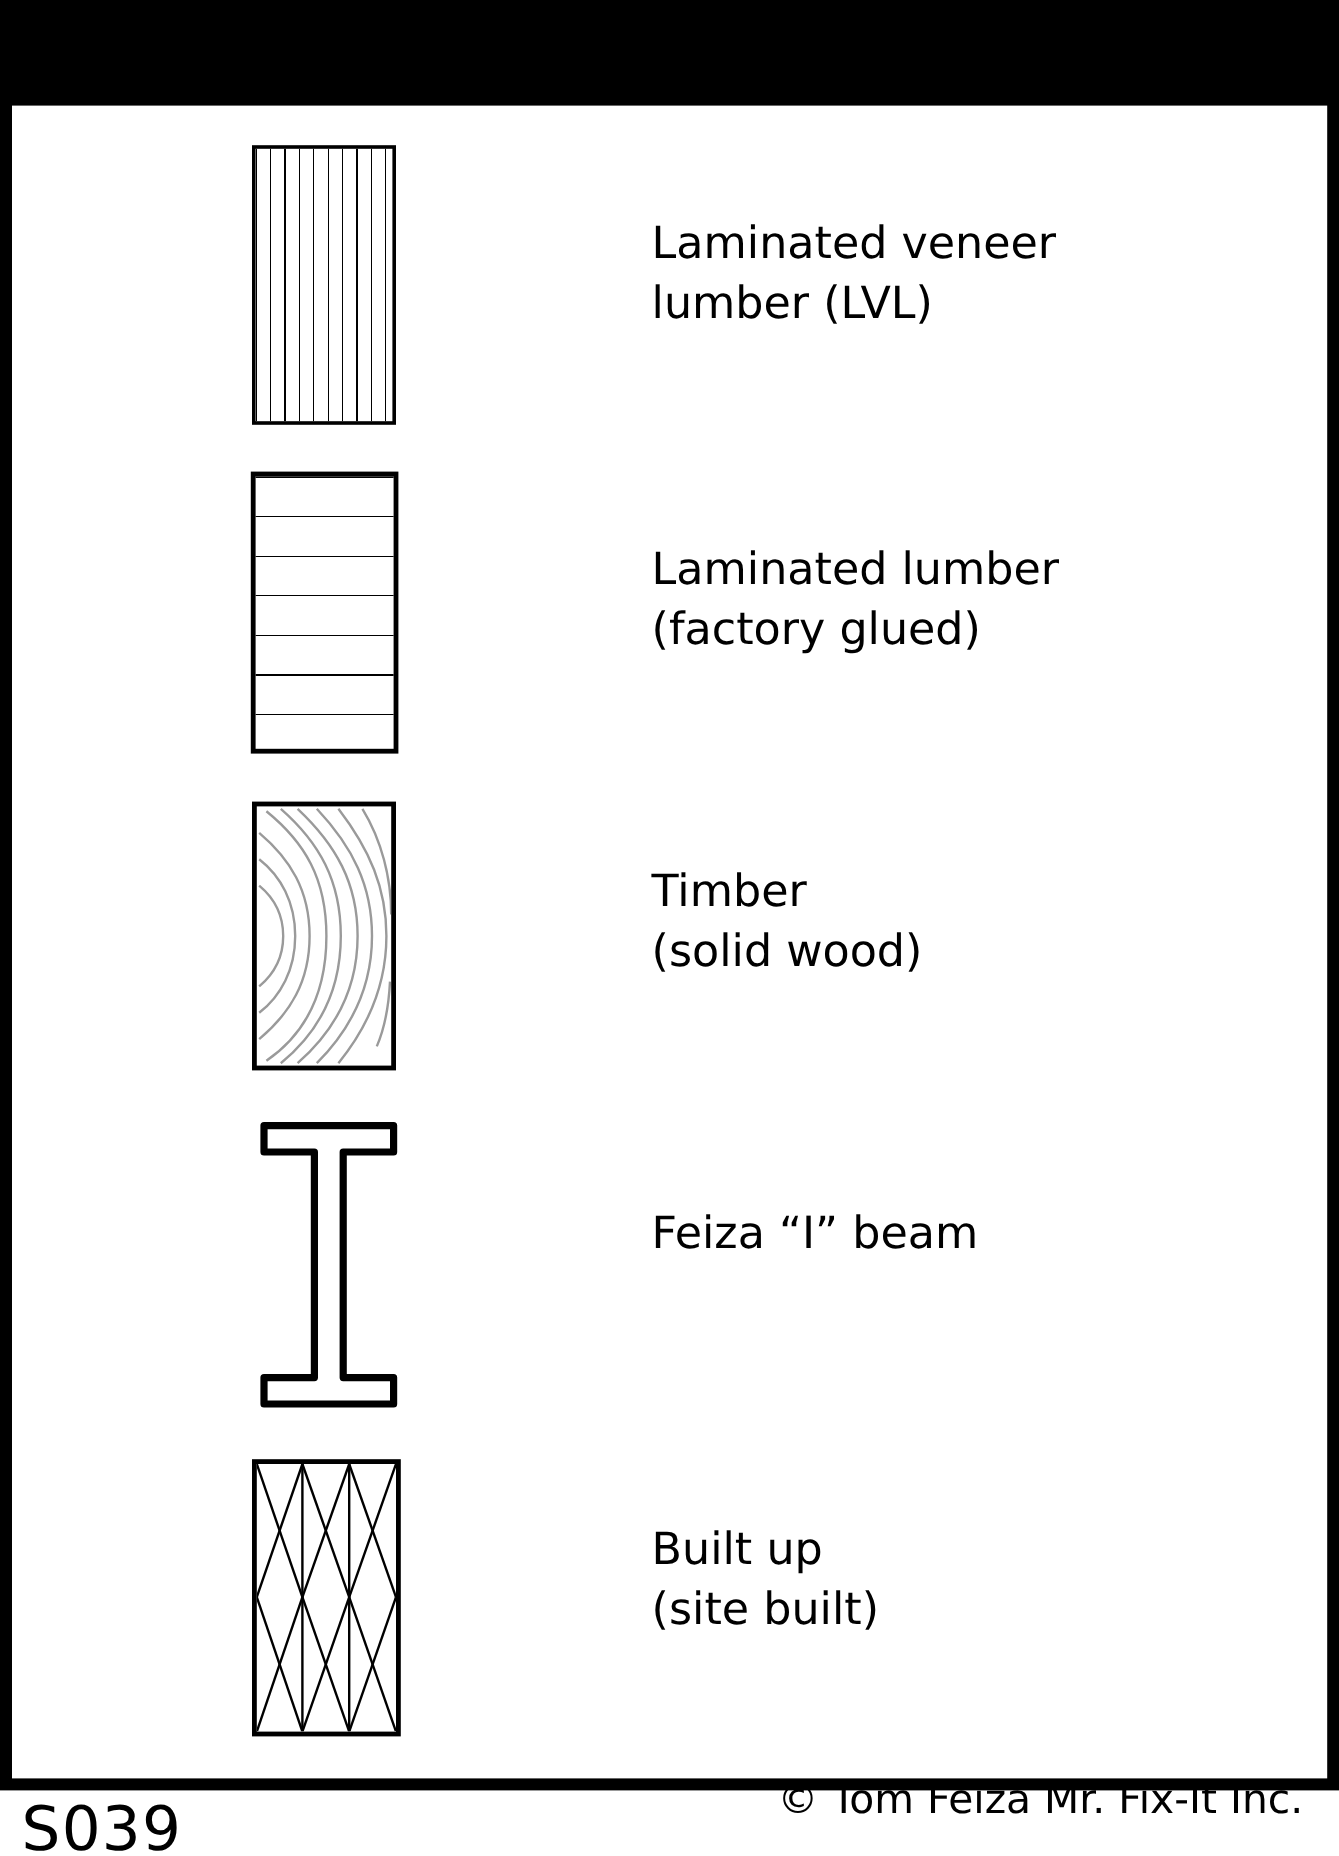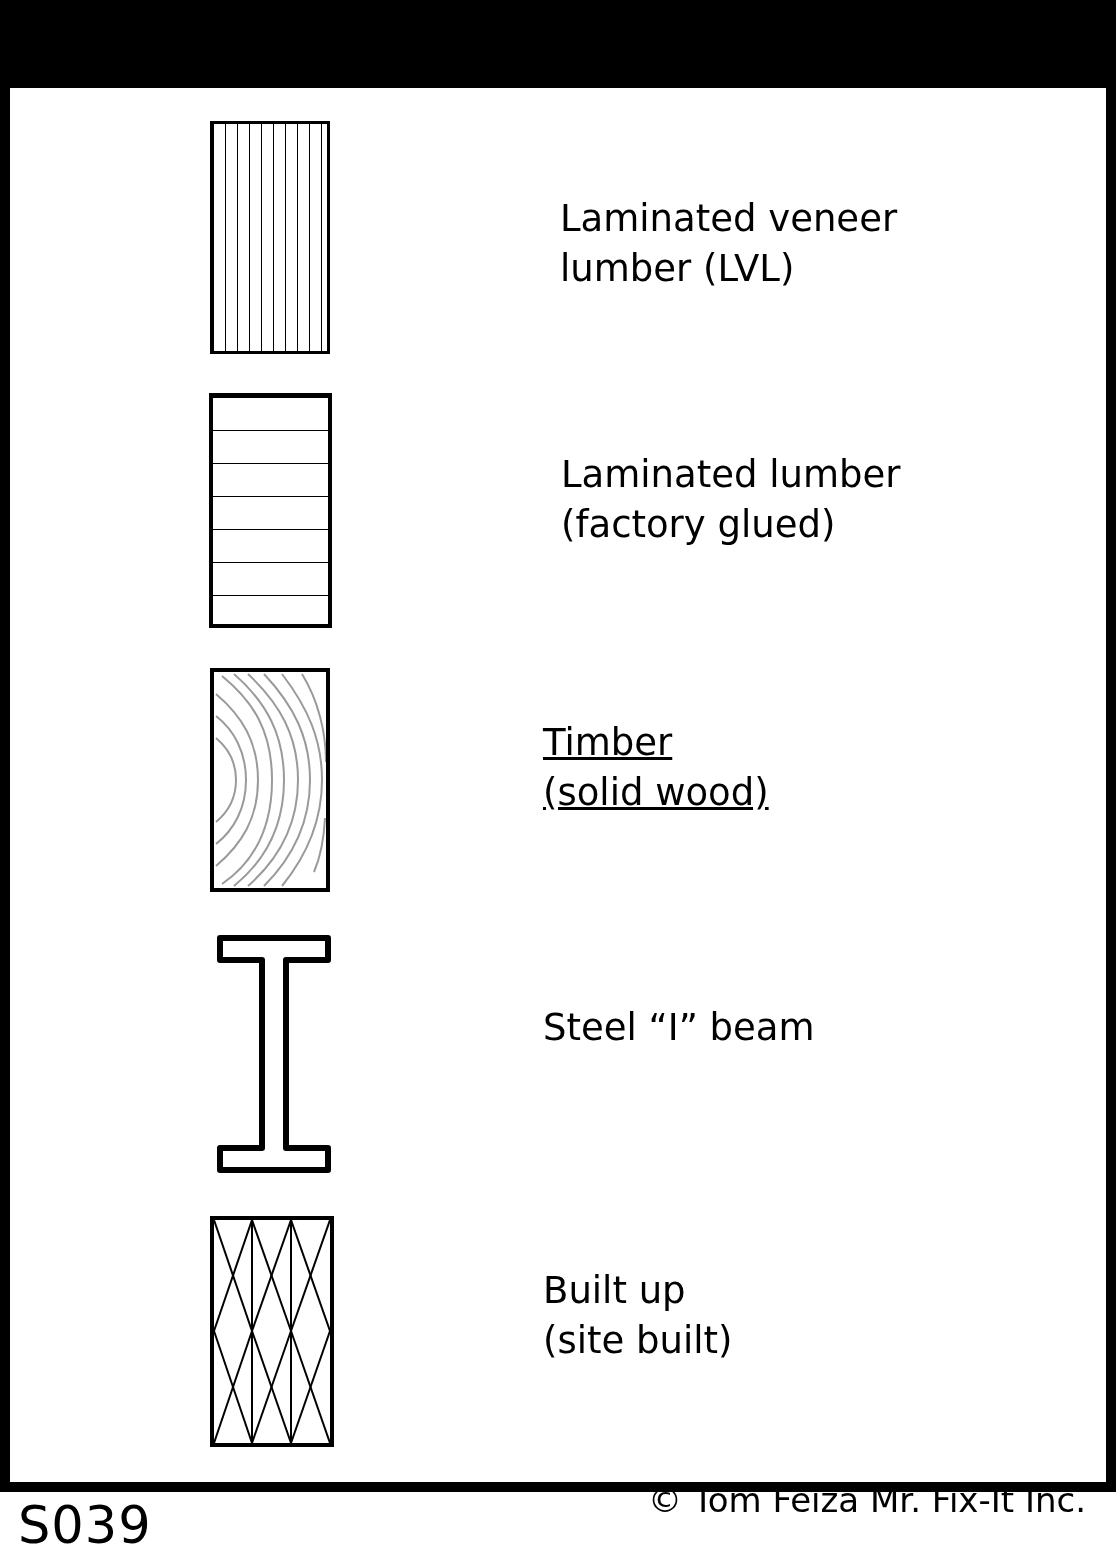--- a/index.html
+++ b/index.html
@@ -145,29 +145,29 @@
 
 <div id="page">
 
   <div class="frame">
     <div class="inner-white">
 
       <div class="row" style="top:28px; height:250px;">
         <div class="fig" style="left:200px; top:5px;">
           <div class="lvl"></div>
         </div>
-        <div class="label" style="top:78px;margin-left:17px;">Laminated veneer
+        <div class="label" style="top:62px;">Laminated veneer
 lumber (LVL)</div>
       </div>
 
       <div class="row" style="top:300px; height:250px;">
         <div class="fig" style="left:199px; top:5px;">
           <div class="lam"></div>
         </div>
-        <div class="label" style="top:62px;margin-left:18px;">Laminated lumber
+        <div class="label" style="top:62px;">Laminated lumber
 (factory glued)</div>
       </div>
 
       <div class="row" style="top:572px; height:240px;">
         <div class="fig" style="left:200px; top:8px;">
           <div class="timber">
             <svg width="112" height="216" viewBox="0 0 112 216">
               <g fill="none" stroke="#9a9a9a" stroke-width="2">
                 <path d="M8 4 C 40 30, 58 60, 58 108 C 58 156, 40 190, 8 212"></path>
                 <path d="M20 2 C 52 30, 70 62, 70 108 C 70 154, 52 188, 20 214"></path>
@@ -176,31 +176,31 @@
                 <path d="M68 2 C 94 36, 108 68, 108 108 C 108 148, 94 182, 68 214"></path>
                 <path d="M2 22 C 28 44, 44 70, 44 108 C 44 146, 28 172, 2 194"></path>
                 <path d="M2 44 C 20 58, 32 80, 32 108 C 32 136, 20 158, 2 172"></path>
                 <path d="M2 66 C 14 76, 22 90, 22 108 C 22 126, 14 140, 2 150"></path>
                 <path d="M88 2 C 104 28, 112 60, 112 90"></path>
                 <path d="M100 200 C 106 186, 110 166, 111 146"></path>
               </g>
             </svg>
           </div>
         </div>
-        <div class="label" style="top:58px;text-decoration:underline;">Timber
+        <div class="label" style="top:58px;">Timber
 (solid wood)</div>
       </div>
 
       <div class="row" style="top:840px; height:250px;">
         <div class="fig ibeam" style="left:204px; top:6px;">
           <svg width="120" height="240" viewBox="0 0 120 240">
             <path d="M6 4 L114 4 L114 26 L72 26 L72 214 L114 214 L114 236 L6 236 L6 214 L48 214 L48 26 L6 26 Z" fill="#ffffff" stroke="#000000" stroke-width="6" stroke-linejoin="round"></path>
           </svg>
         </div>
-        <div class="label" style="top:75px;">Steel “I” beam</div>
+        <div class="label" style="top:75px;">Feiza “I” beam</div>
       </div>
 
       <div class="row" style="top:1120px; height:240px;">
         <div class="fig" style="left:200px; top:8px;">
           <div class="builtup">
             <svg width="116" height="223" viewBox="0 0 116 223">
               <g stroke="#000000" stroke-width="2" fill="none">
                 <line x1="38" y1="0" x2="38" y2="223"></line>
                 <line x1="77" y1="0" x2="77" y2="223"></line>
                 <line x1="0" y1="0" x2="38" y2="111"></line>

